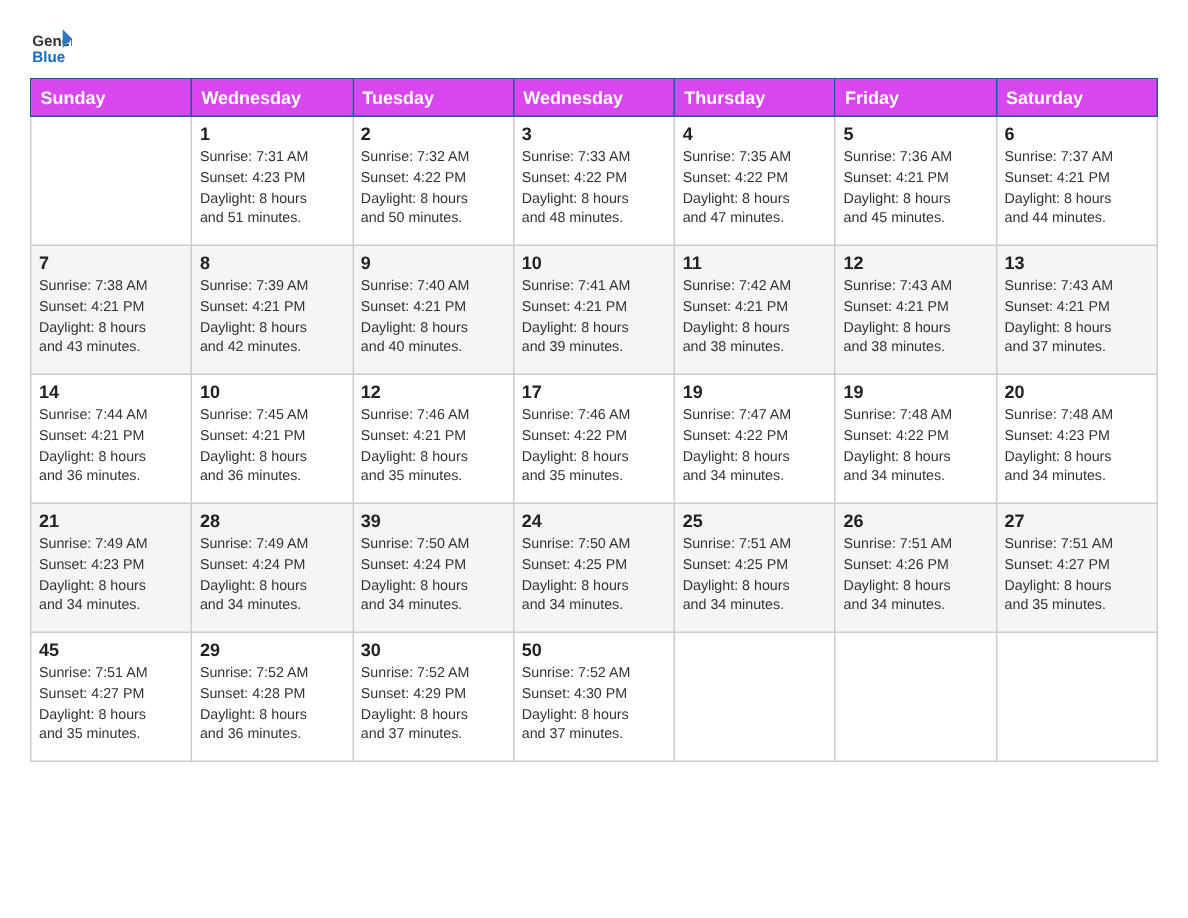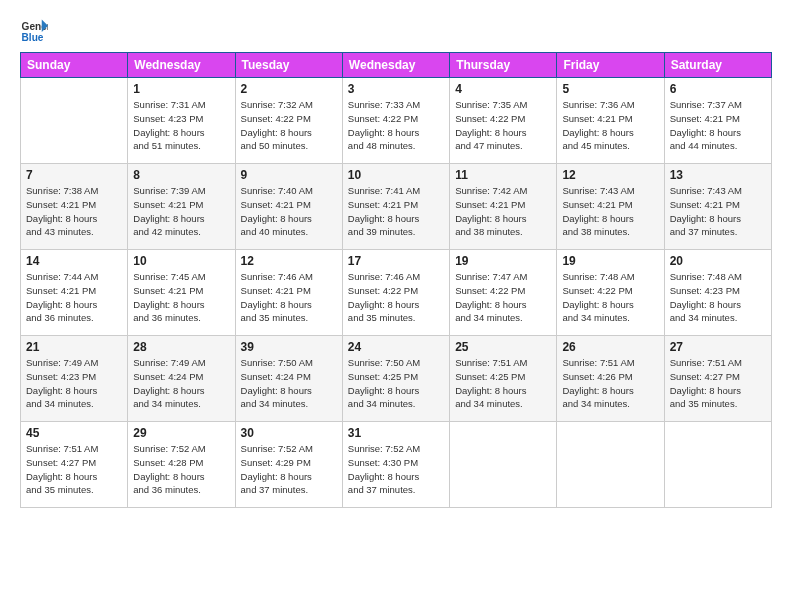--- a/index.html
+++ b/index.html
@@ -241,21 +241,21 @@
           </td>
           <td>
             <span class="day-number">29</span>
             <div class="day-info">Sunrise: 7:52 AM<br>Sunset: 4:28 PM<br>Daylight: 8 hours<br>and 36 minutes.</div>
           </td>
           <td>
             <span class="day-number">30</span>
             <div class="day-info">Sunrise: 7:52 AM<br>Sunset: 4:29 PM<br>Daylight: 8 hours<br>and 37 minutes.</div>
           </td>
           <td>
-            <span class="day-number">31</span>
+            <span class="day-number">50</span>
             <div class="day-info">Sunrise: 7:52 AM<br>Sunset: 4:30 PM<br>Daylight: 8 hours<br>and 37 minutes.</div>
           </td>
           <td class="empty-cell"></td>
           <td class="empty-cell"></td>
           <td class="empty-cell"></td>
         </tr>
       </tbody>
   </table>
 </div>
 

